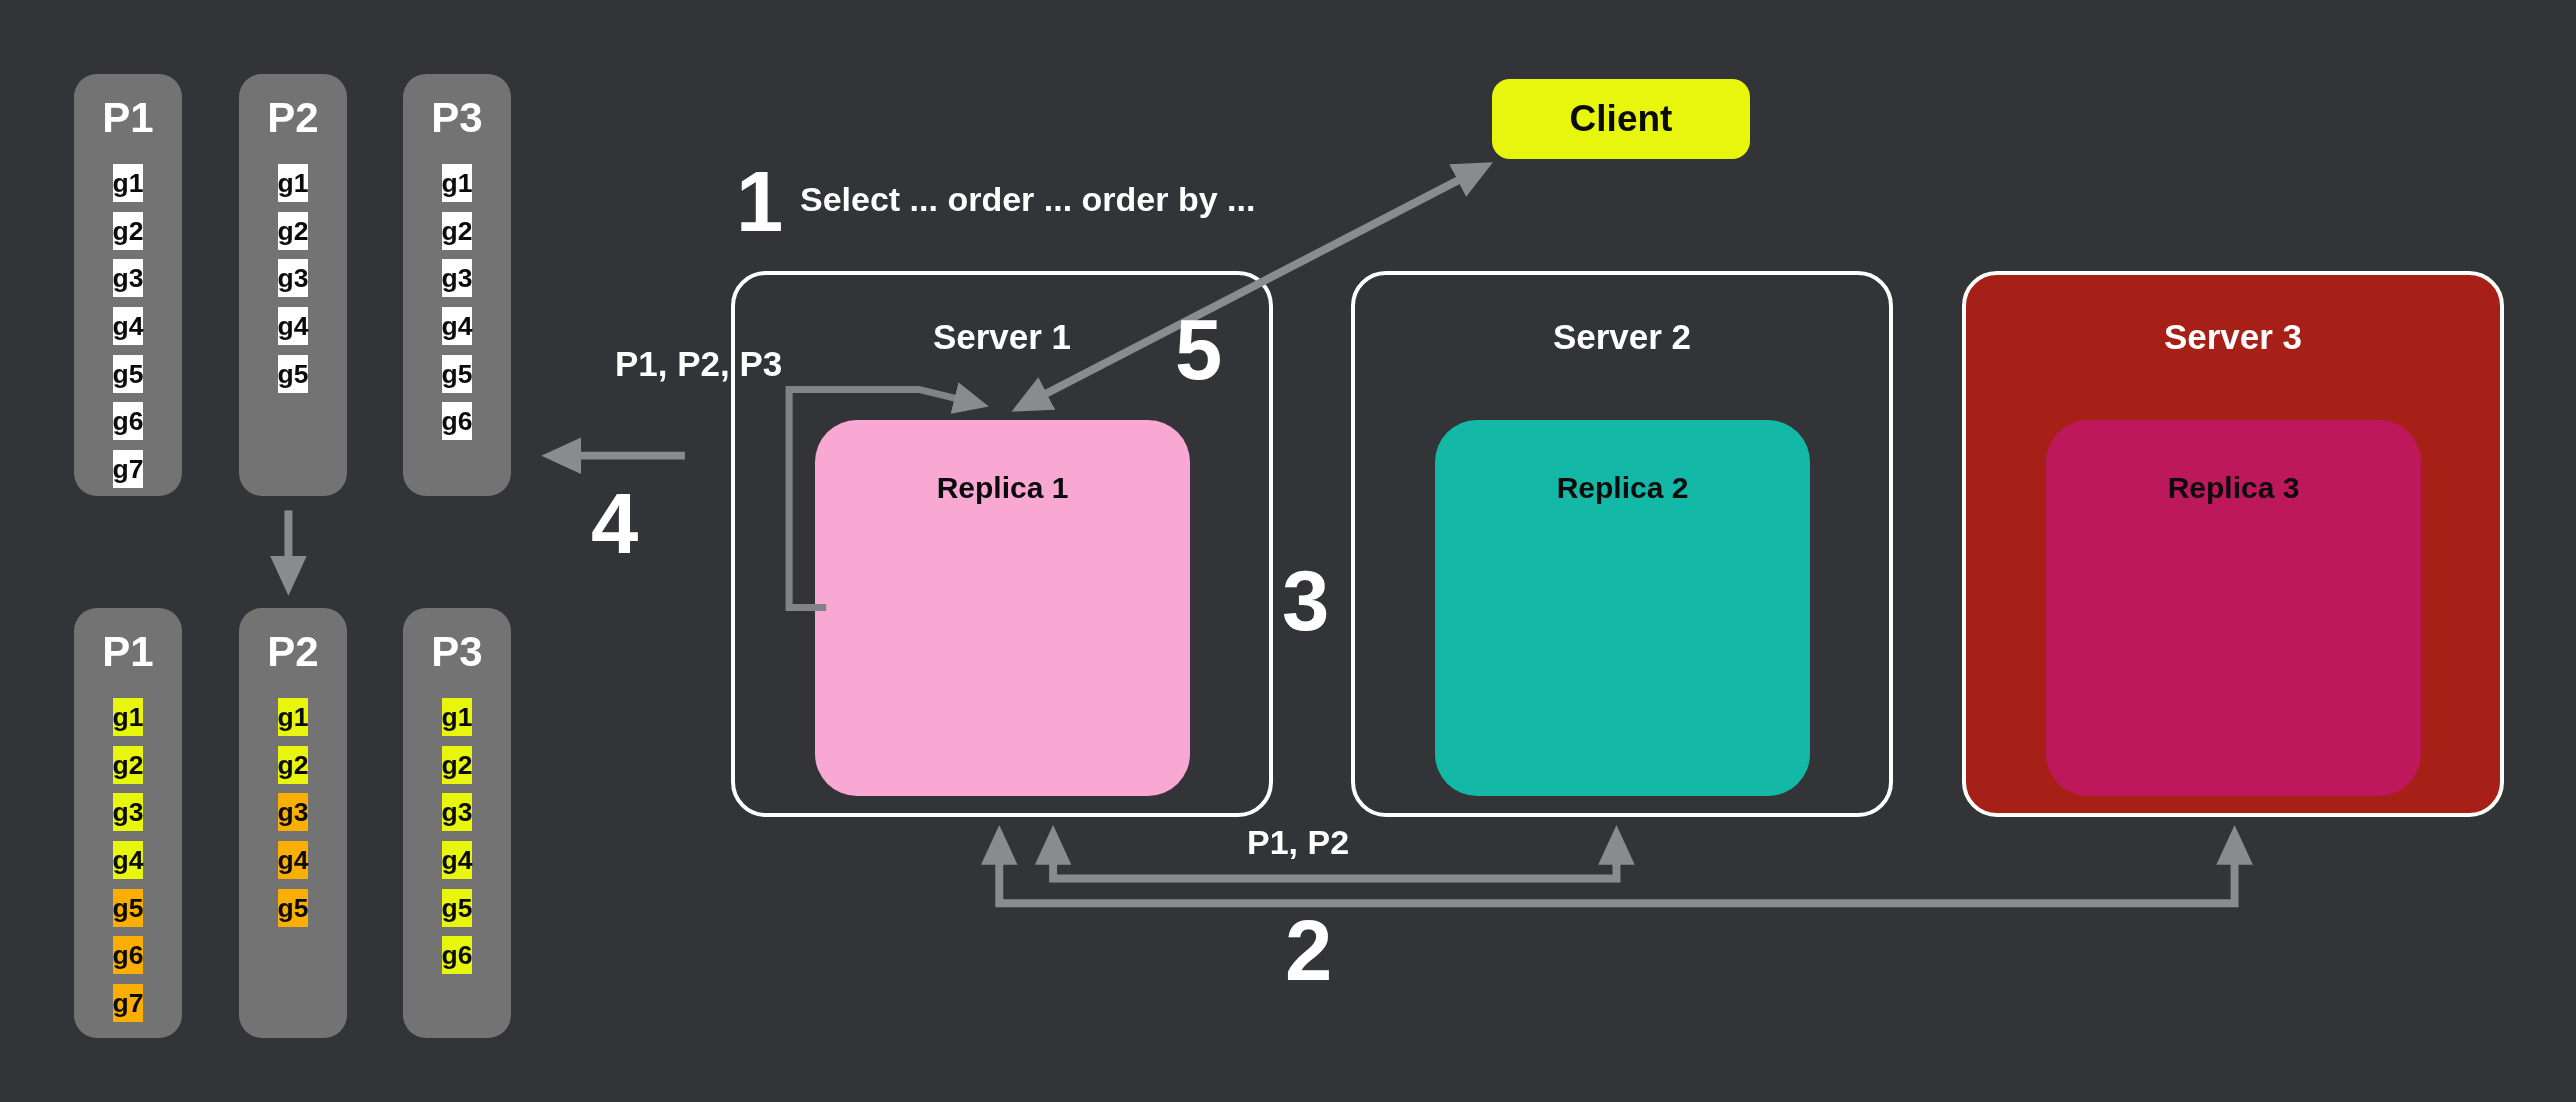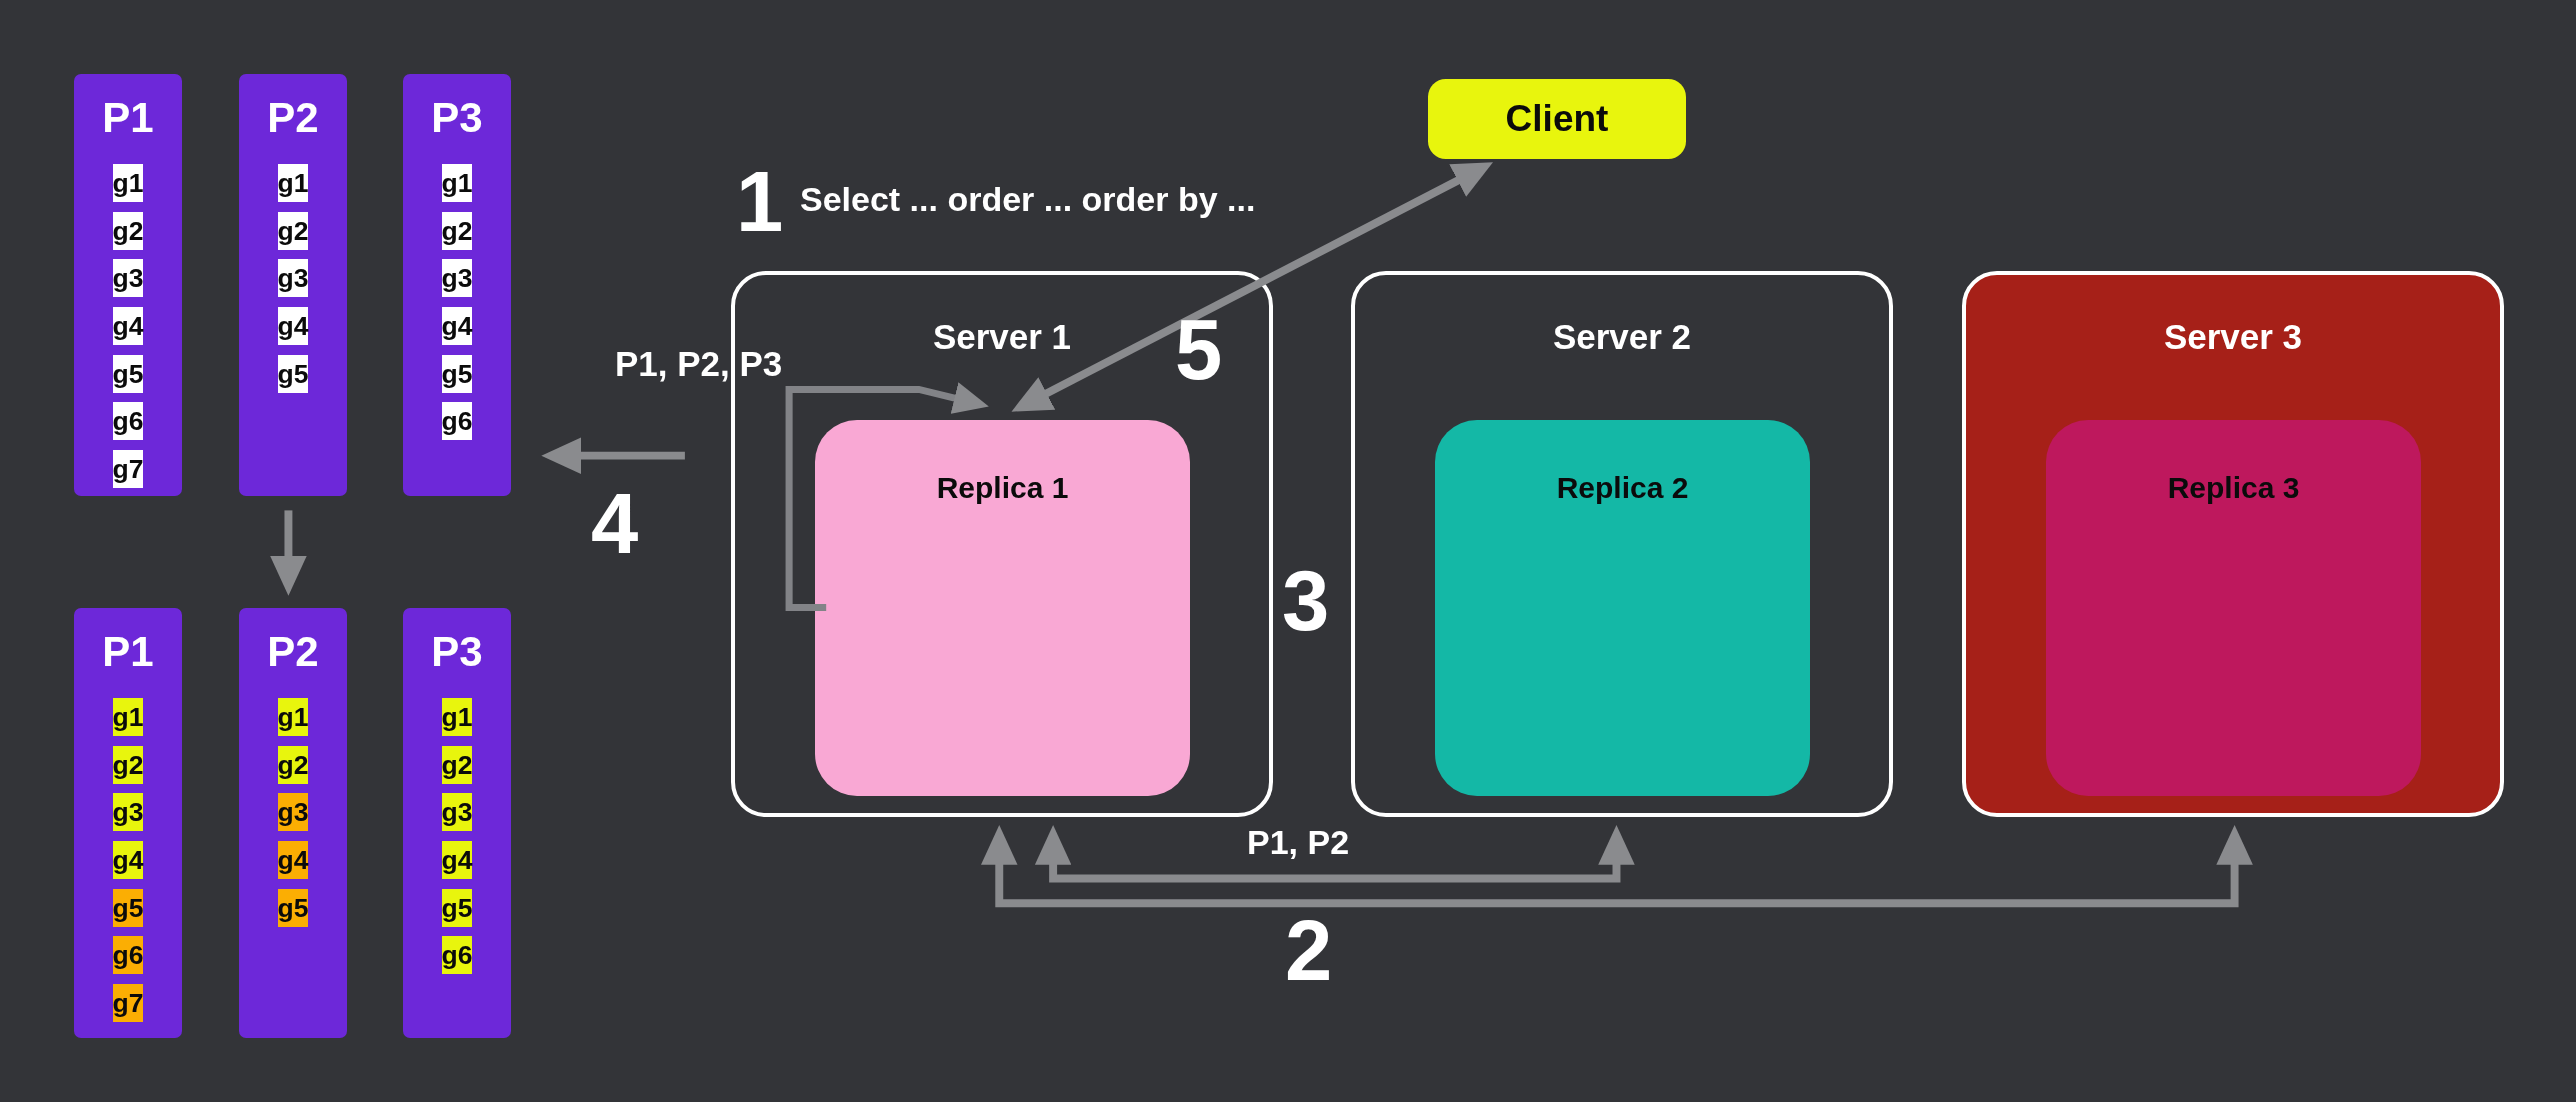--- a/index.html
+++ b/index.html
@@ -1,29 +1,29 @@
 <!DOCTYPE html>
 <html style="font-size:14px"><head>
 <meta charset="utf-8">
 <style>
   html,body{margin:0;padding:0;background:#333438;}
   #canvas{position:relative;width:2576px;height:1102px;background:#333438;overflow:hidden;
           font-family:"Liberation Sans",sans-serif;}
   
-  .pcol{position:absolute;width:108px;background:#6d28d9;border-radius:7px;}
+  .pcol{position:absolute;width:108px;background:#737373;border-radius:23px;}
   .pcol-title{margin-top:23px;text-align:center;font-size:42px;font-weight:700;color:#ffffff;line-height:1;}
   .cells{position:absolute;top:90px;left:12.4px;right:12.4px;display:flex;flex-direction:column;gap:9.7px;align-items:center;}
   .cell{height:38px;line-height:38px;text-align:center;font-size:26.5px;font-weight:700;color:#0b0b0b;background:#ffffff;}
   
   .server{position:absolute;top:271px;width:542px;height:546px;border:4.4px solid #ffffff;border-radius:35px;box-sizing:border-box;z-index:1;}
   .server-label{margin-top:44px;text-align:center;font-size:35px;font-weight:600;color:#ffffff;line-height:1;}
   .replica{position:absolute;left:50%;margin-left:-187px;top:145px;width:375px;height:376px;border-radius:42px;z-index:3;}
   .replica-label{margin-top:53px;text-align:center;font-size:30px;font-weight:700;color:#0b0b0b;line-height:1;}
   
-  #client{position:absolute;left:1428px;top:79px;width:258px;height:80px;border-radius:17.7px;
+  #client{position:absolute;left:1492px;top:79px;width:258px;height:80px;border-radius:17.7px;
           display:flex;align-items:center;justify-content:center;font-size:37px;font-weight:700;color:#0b0b0b;z-index:3;}
   
   .num{position:absolute;color:#ffffff;font-weight:700;font-size:85px;line-height:1;z-index:4;}
   .flabel{position:absolute;color:#ffffff;font-weight:700;line-height:1;z-index:4;white-space:nowrap;}
   #select-query{left:800px;top:182px;font-size:34px;}
   #label-p123{left:615px;top:346px;font-size:35px;}
   #label-p12{left:1247px;top:825px;font-size:34px;}
   #num-1{left:736px;top:159px;}
   #num-5{left:1175px;top:307px;}
   #num-3{left:1282px;top:558px;}

